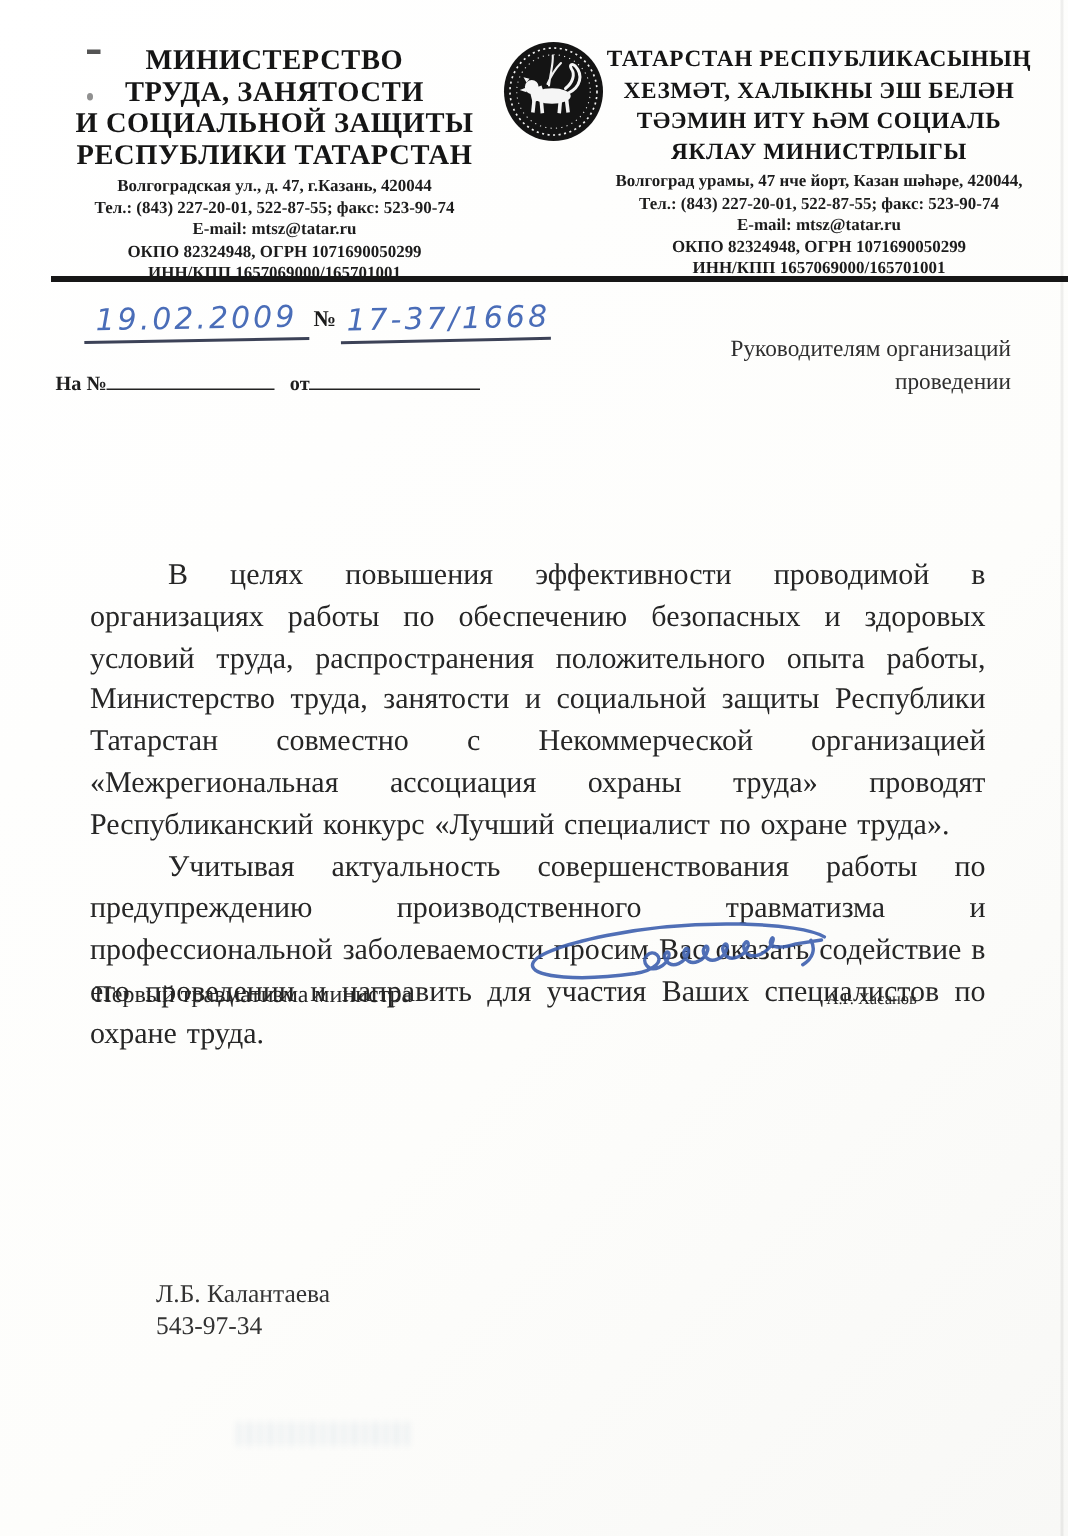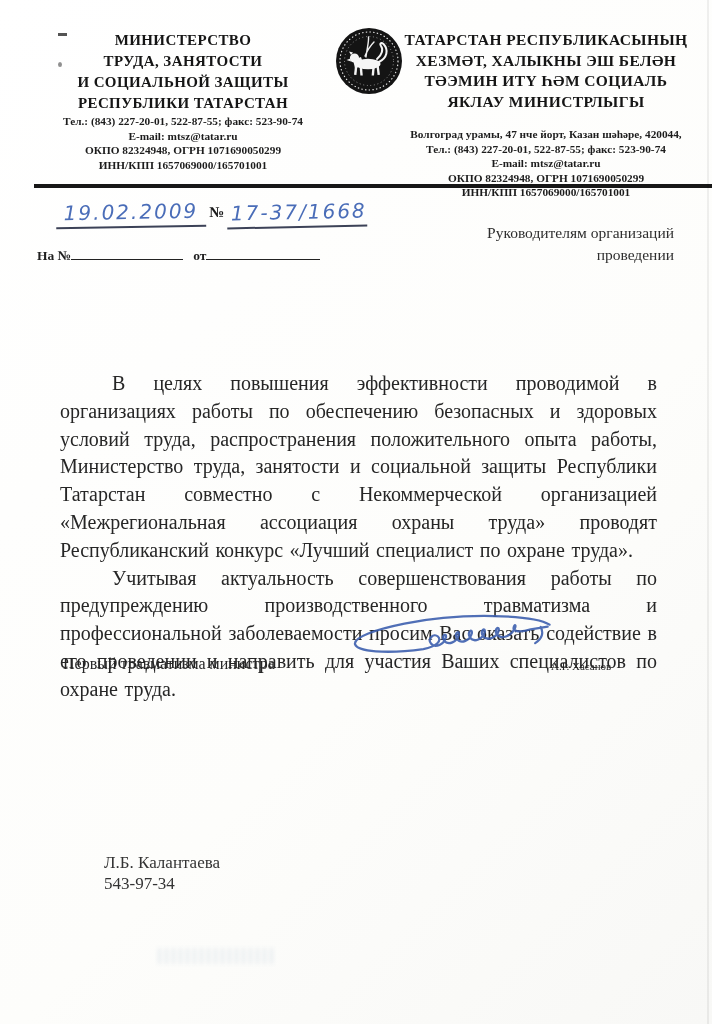--- a/index.html
+++ b/index.html
@@ -6,25 +6,25 @@
   .page{
     position:relative;width:712px;height:1024px;margin:0 auto;
     background:linear-gradient(135deg,#ffffff 0%,#fdfdfb 60%,#f8f8f6 100%);
     overflow:hidden;
     font-family:"Liberation Serif","DejaVu Serif",serif;
     color:#232323;
   }
   
   .lh-left{position:absolute;left:32px;top:30px;width:302px;text-align:center;}
   .lh-right{position:absolute;left:384px;top:30px;width:324px;text-align:center;}
-  .org-line{font-weight:bold;font-size:15px;line-height:21px;color:#151515;letter-spacing:.4px;}
+  .org-line{font-weight:bold;font-size:19px;line-height:21px;color:#151515;letter-spacing:.4px;}
   .lh-right .org-line{font-size:15.5px;line-height:20.5px;}
   .addr{font-weight:bold;font-size:11.3px;line-height:13.6px;color:#1c1c1c;margin-top:1px;white-space:nowrap;}
   .lh-left .addr-first{margin-top:4px;}
-  .lh-right .addr-first{margin-top:16px;}
+  .lh-right .addr-first{margin-top:3px;}
   .emblem{position:absolute;left:335px;top:27px;width:68px;height:68px;}
   .rule{position:absolute;left:34px;top:184px;width:678px;height:3.5px;background:#171717;}
   
   .ref-row{position:absolute;left:56px;top:200px;white-space:nowrap;}
   .hand{
     font-family:"DejaVu Sans",sans-serif;font-style:italic;
     color:#4a6db8;font-size:20px;letter-spacing:2px;
   }
   .hand-slot{display:inline-block;border-bottom:2px solid #3c4257;padding:0 4px 2px 4px;text-align:center;}
   .slot-date{width:142px;transform:rotate(-1deg);}
@@ -63,20 +63,21 @@
 </head>
 <body>
 
 <div class="page">
 
   <div class="lh-left">
     <div class="org-line">МИНИСТЕРСТВО</div>
     <div class="org-line">ТРУДА, ЗАНЯТОСТИ</div>
     <div class="org-line">И СОЦИАЛЬНОЙ ЗАЩИТЫ</div>
     <div class="org-line">РЕСПУБЛИКИ ТАТАРСТАН</div>
+    <div class="addr addr-first">Волгоградская ул., д. 47,  г.Казань, 420044</div>
     <div class="addr">Тел.: (843)  227-20-01, 522-87-55;  факс: 523-90-74</div>
     <div class="addr">E-mail: mtsz@tatar.ru</div>
     <div class="addr">ОКПО 82324948, ОГРН 1071690050299</div>
     <div class="addr">ИНН/КПП 1657069000/165701001</div>
   </div>
 
   <div class="lh-right">
     <div class="org-line">ТАТАРСТАН  РЕСПУБЛИКАСЫНЫҢ</div>
     <div class="org-line">ХЕЗМӘТ, ХАЛЫКНЫ ЭШ  БЕЛӘН</div>
     <div class="org-line">ТӘЭМИН ИТҮ ҺӘМ СОЦИАЛЬ</div>

